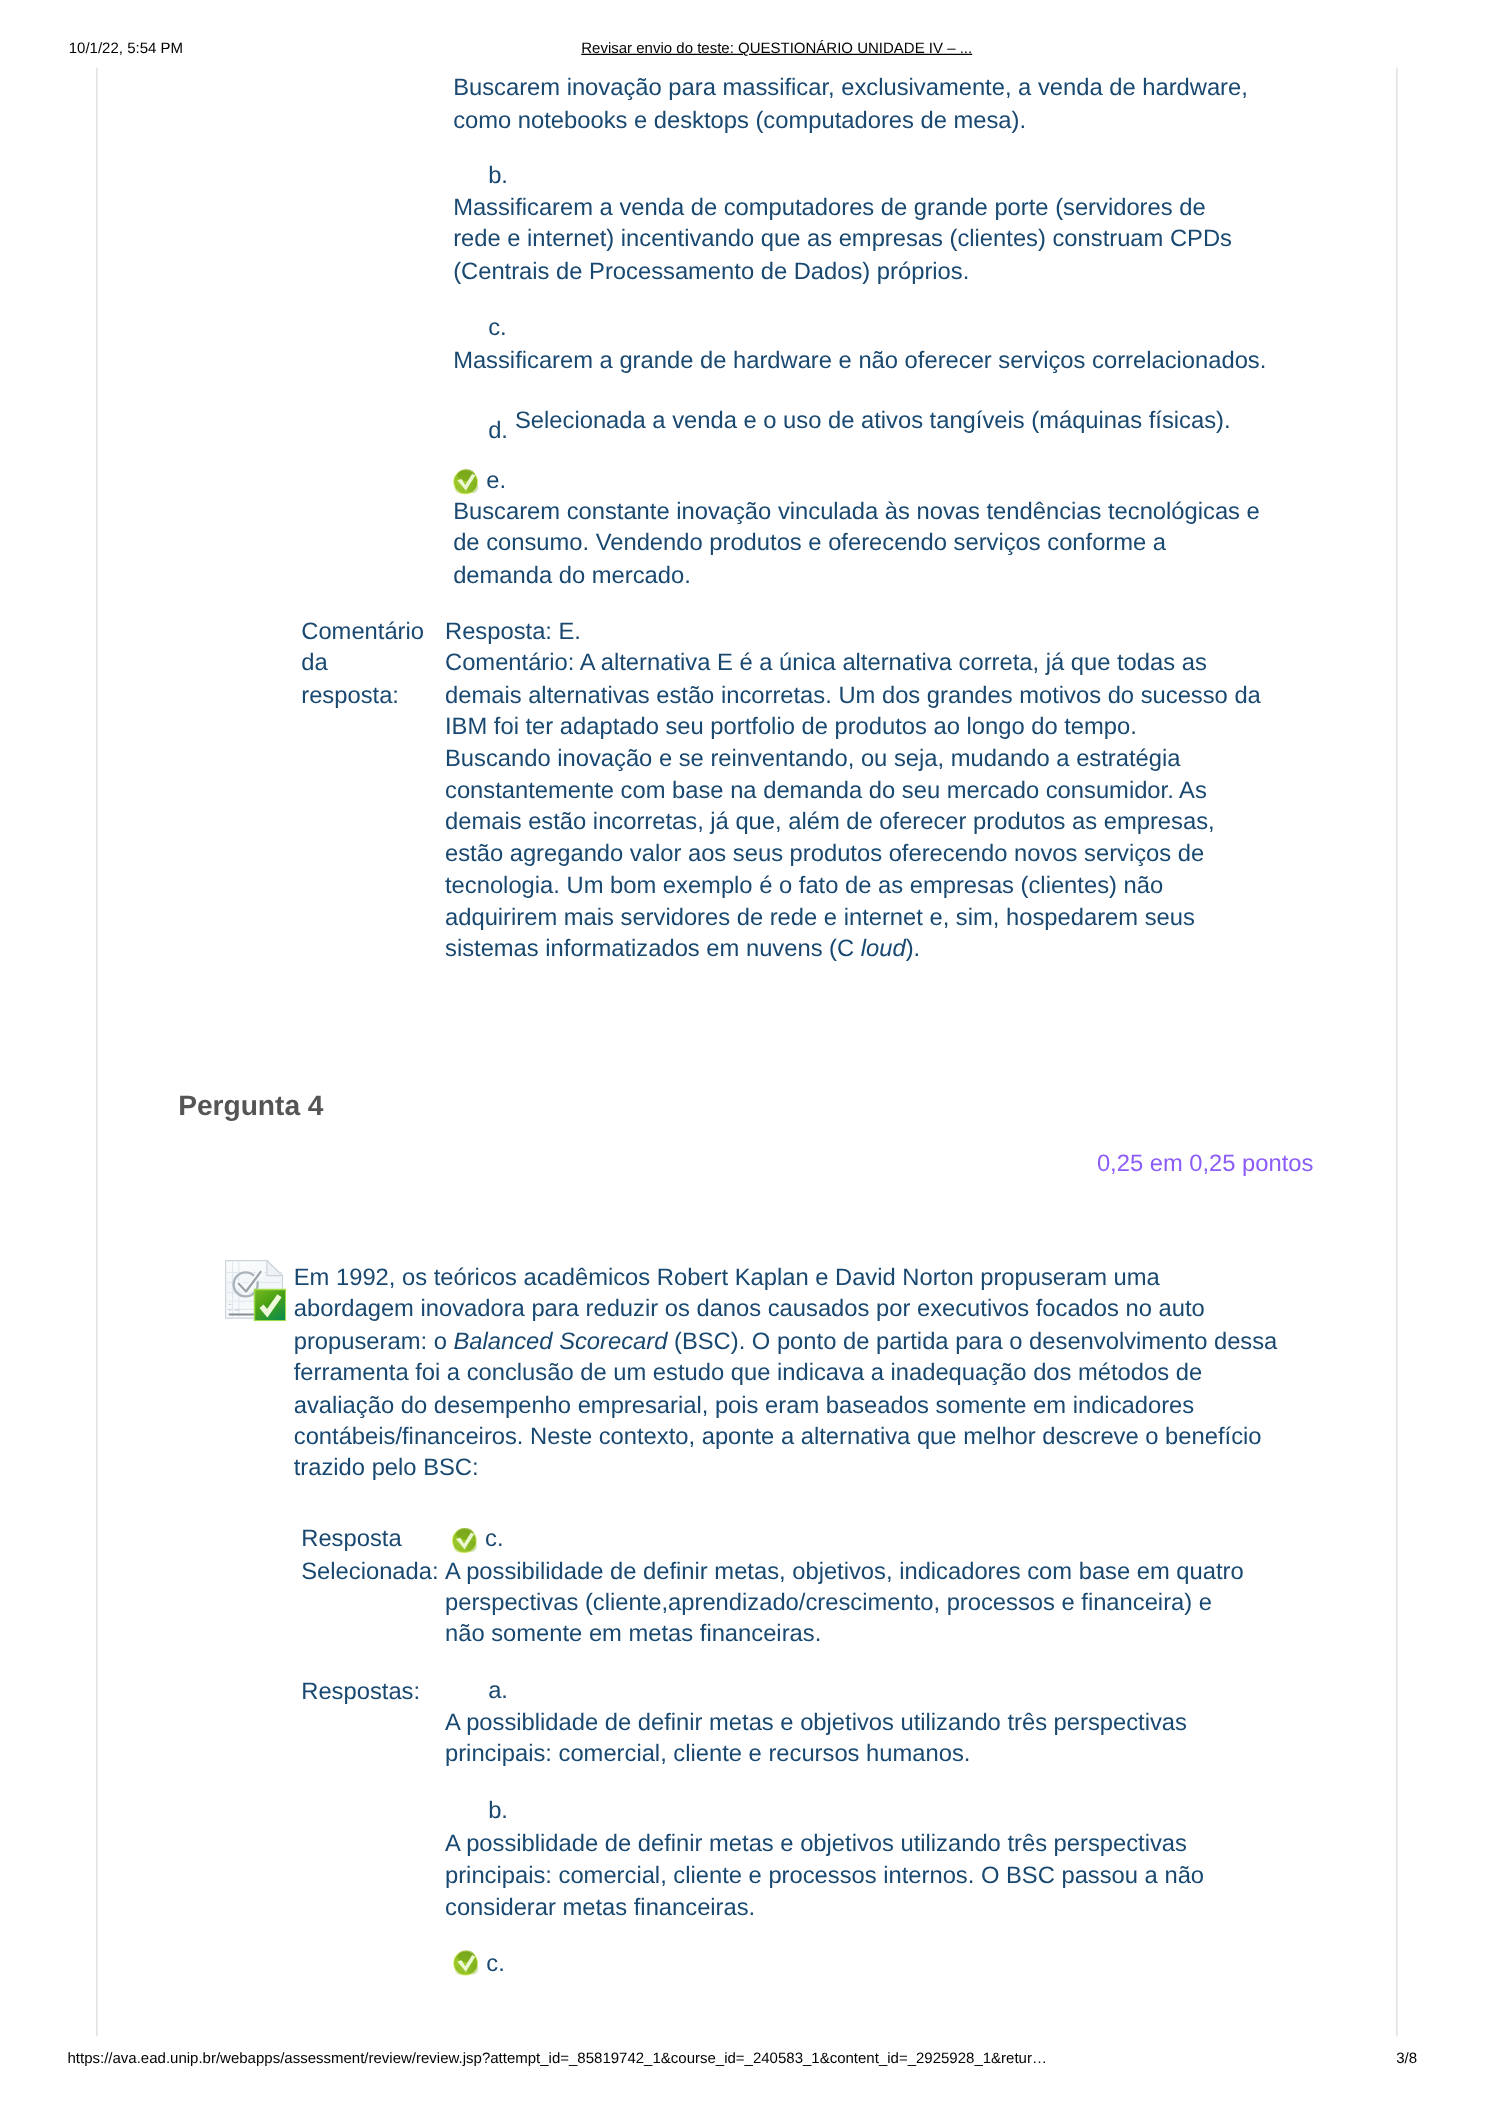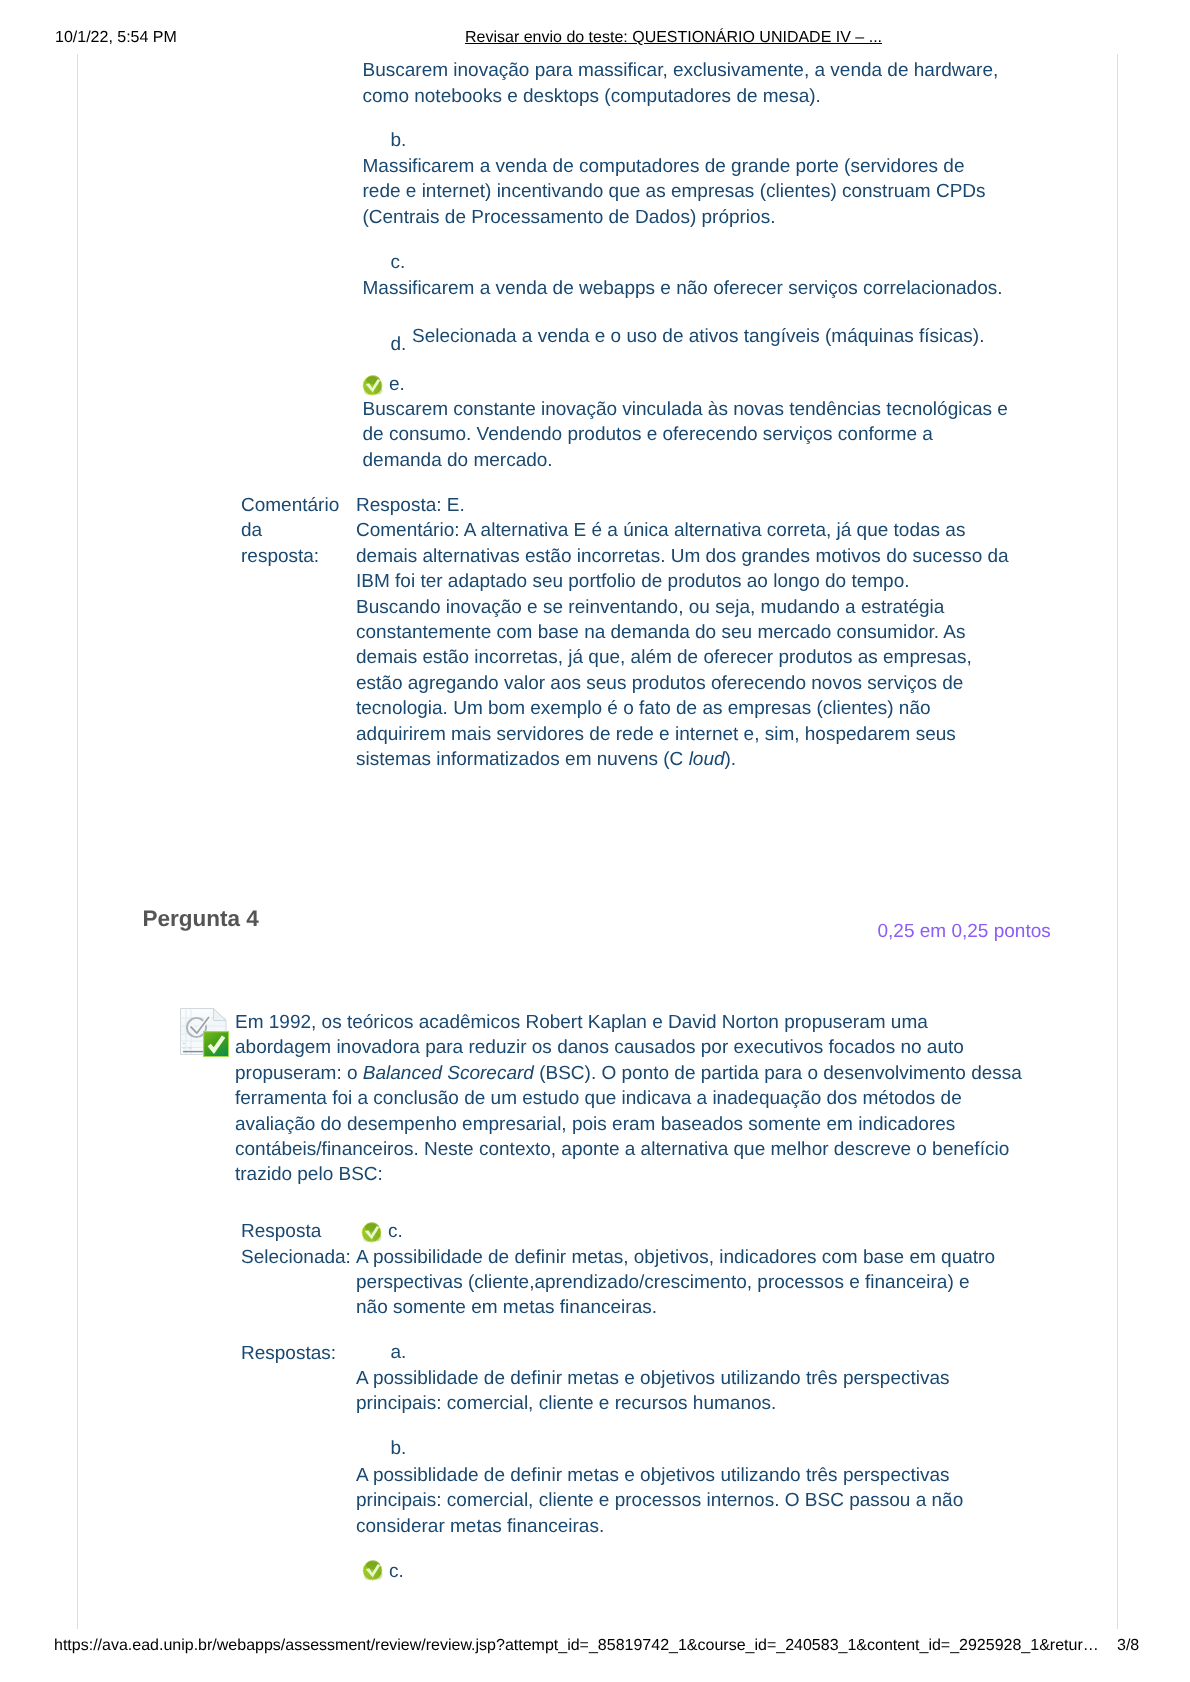--- a/index.html
+++ b/index.html
@@ -7,21 +7,21 @@
     width:1190px; height:1682px;
     background:#ffffff;
     font-family:"Liberation Sans", sans-serif;
     position:relative;
     overflow:hidden;
     -webkit-font-smoothing:antialiased;
     text-rendering:geometricPrecision;
     transform:translateZ(0);
   }
   
-  .prt-line { position:absolute; font-size:16px; color:#000; line-height:20px; white-space:nowrap; }
+  .prt-line { position:absolute; font-size:12px; color:#000; line-height:20px; white-space:nowrap; }
   #hdr-date  { left:55px;  top:28px; }
   #hdr-title { left:465px; top:28px;text-decoration:underline; }
   #ftr-url   { left:54px;  top:1636px; }
   #ftr-page  { left:1117px; top:1636px; }
 
   
   .rule { position:absolute; width:1px; background:#dcdcdc; top:54px; height:1575px; }
   #rule-left  { left:77px; }
   #rule-right { left:1117px; }
 
@@ -55,21 +55,21 @@
 
 <div class="txt" style="left:362.5px;top:58.3px">Buscarem inovação para massificar, exclusivamente, a venda de hardware,
 como notebooks e desktops (computadores de mesa).</div>
 
 <div class="lbl" style="left:390.5px;top:128.2px">b.</div>
 <div class="txt" style="left:362.5px;top:153.9px">Massificarem a venda de computadores de grande porte (servidores de
 rede e internet) incentivando que as empresas (clientes) construam CPDs
 (Centrais de Processamento de Dados) próprios.</div>
 
 <div class="lbl" style="left:390.5px;top:250.1px">c.</div>
-<div class="txt" style="left:362.5px;top:275.5px">Massificarem a venda de webapps e não oferecer serviços correlacionados.</div>
+<div class="txt" style="left:362.5px;top:275.5px">Massificarem a grande de hardware e não oferecer serviços correlacionados.</div>
 
 <div class="lbl" style="left:390.5px;top:331.7px">d.</div>
 <div class="txt" style="left:412px;top:323.8px">Selecionada a venda e o uso de ativos tangíveis (máquinas físicas).</div>
 
 <span class="chk" style="left:362px;top:374.5px">
     <svg width="21" height="21" viewBox="0 0 42 42">
       <defs>
         <radialGradient id="gcgA" cx="0.30" cy="0.72" r="0.88">
           <stop offset="0" stop-color="#a9d135"></stop>
           <stop offset="0.5" stop-color="#93c425"></stop>
@@ -103,21 +103,21 @@
 demais alternativas estão incorretas. Um dos grandes motivos do sucesso da
 IBM foi ter adaptado seu portfolio de produtos ao longo do tempo.
 Buscando inovação e se reinventando, ou seja, mudando a estratégia
 constantemente com base na demanda do seu mercado consumidor. As
 demais estão incorretas, já que, além de oferecer produtos as empresas,
 estão agregando valor aos seus produtos oferecendo novos serviços de
 tecnologia. Um bom exemplo é o fato de as empresas (clientes) não
 adquirirem mais servidores de rede e internet e, sim, hospedarem seus</div>
 <div class="txt" style="left:356px;top:747.0px"><span>sistemas informatizados em nuvens (C </span><span class="ital">loud</span><span>).</span></div>
 
-<div class="qhead" style="left:142.5px;top:906px">Pergunta 4</div>
+<div class="qhead" style="left:142.5px;top:872px">Pergunta 4</div>
 <div class="pts" style="left:877.5px;top:918.8px">0,25 em 0,25 pontos</div>
 
 <span class="docicon" style="left:179px;top:1007px">
     <svg width="50" height="50" viewBox="0 0 50 50">
       <defs>
         <linearGradient id="pg" x1="0" y1="0" x2="0.2" y2="1">
           <stop offset="0" stop-color="#fdfefe"></stop>
           <stop offset="0.45" stop-color="#f1f6f8"></stop>
           <stop offset="1" stop-color="#fafcfd"></stop>
         </linearGradient>

